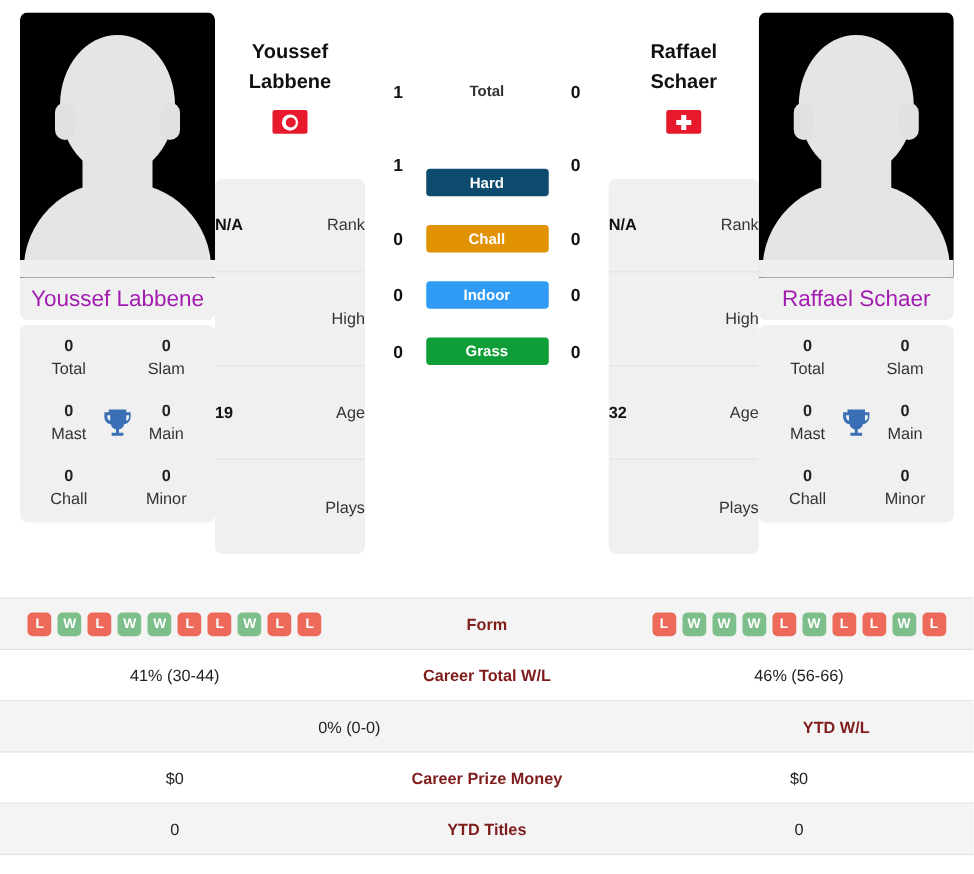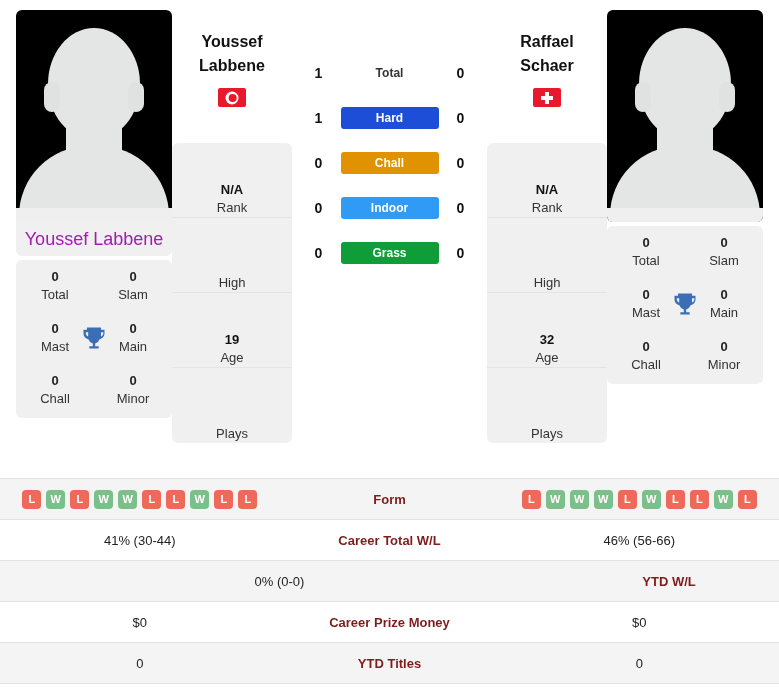--- a/index.html
+++ b/index.html
@@ -169,23 +169,23 @@
 
   .info-card {
     background: #f0f0f0;
     border-radius: 6px;
     margin-top: 36px;
     overflow: hidden;
   }
   .info-row {
     height: 75px;
     display: flex;
-    flex-direction: column;
+    flex-direction: row;
     align-items: center;
-    justify-content: flex-end;
+    justify-content: space-between;
     border-bottom: 1px solid #e4e4e4;
   }
   .info-row:last-child { border-bottom: none; }
   .i-val { font-size: 13px; font-weight: bold; color: #111; line-height: 18px; }
   .i-lab { font-size: 13px; color: #333; line-height: 18px; }
 
   
   .h2h {
     flex: 1 1 auto;
     padding-top: 52px;
@@ -329,21 +329,21 @@
     </div>
 
     <div class="h2h" id="h2h-container">
         <div class="h2h-row">
           <div class="h2h-score">1</div>
           <div class="h2h-mid">Total</div>
           <div class="h2h-score">0</div>
         </div>
         <div class="h2h-row">
           <div class="h2h-score">1</div>
-          <div class="h2h-mid surface" style="background: #1d4ed8;">Hard</div>
+          <div class="h2h-mid surface" style="background: #0c4a6e; margin-top: 28px;">Hard</div>
           <div class="h2h-score">0</div>
         </div>
         <div class="h2h-row">
           <div class="h2h-score">0</div>
           <div class="h2h-mid surface" style="background: rgb(224, 146, 0);">Chall</div>
           <div class="h2h-score">0</div>
         </div>
         <div class="h2h-row">
           <div class="h2h-score">0</div>
           <div class="h2h-mid surface" style="background: rgb(47, 155, 245);">Indoor</div>
@@ -386,20 +386,21 @@
     <div class="photo-col">
       <div class="photo-card">
         <div class="photo">
           <div class="sil-head"></div>
           <div class="sil-ear-l"></div>
           <div class="sil-ear-r"></div>
           <div class="sil-neck"></div>
           <div class="sil-body"></div>
           <div class="sil-floor"></div>
         </div>
+        <div class="photo-name">Raffael Schaer</div>
       </div>
       <div class="trophy-card">
         <div class="trophy-grid">
           <div class="t-cell">
             <div class="t-val">0</div>
             <div class="t-lab">Total</div>
           </div>
           <div class="t-cell">
             <div class="t-val">0</div>
             <div class="t-lab">Slam</div>

